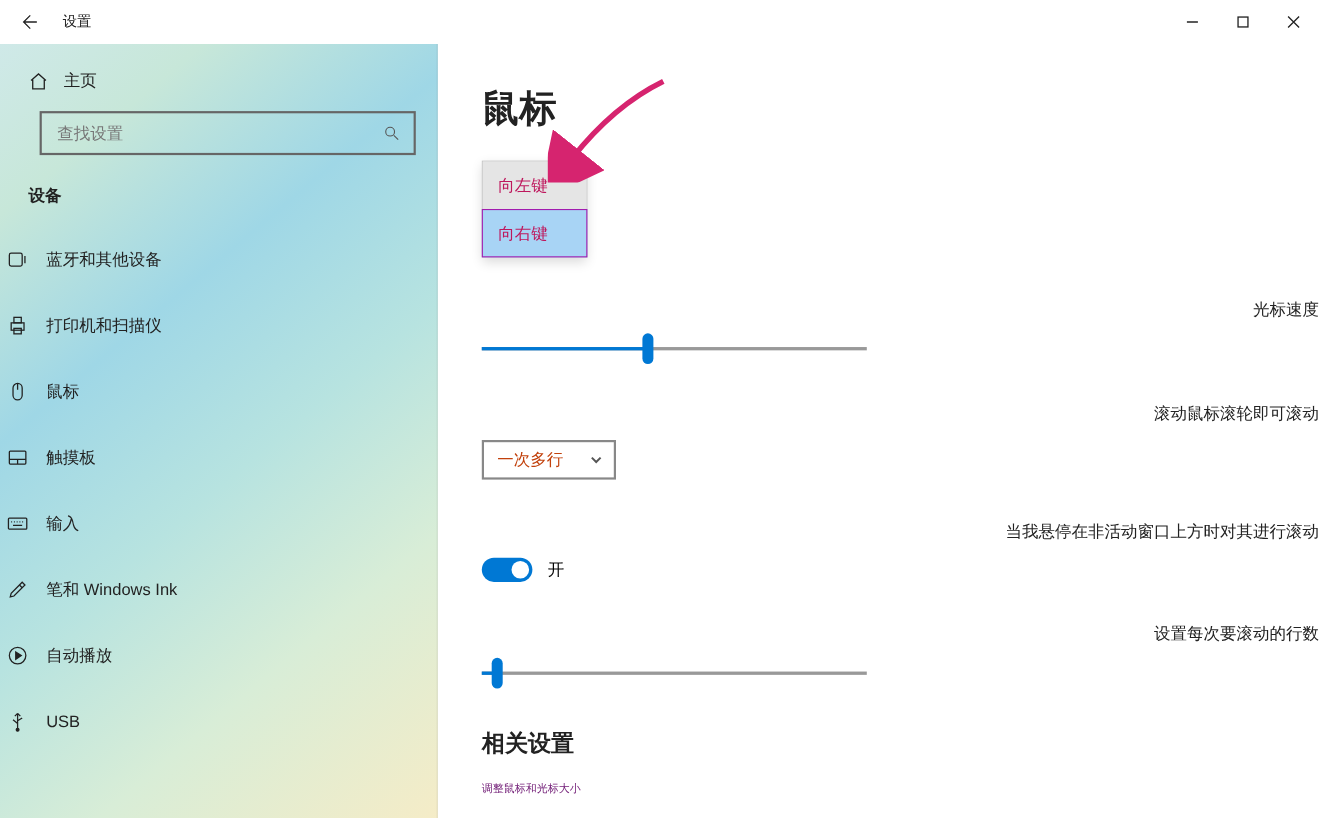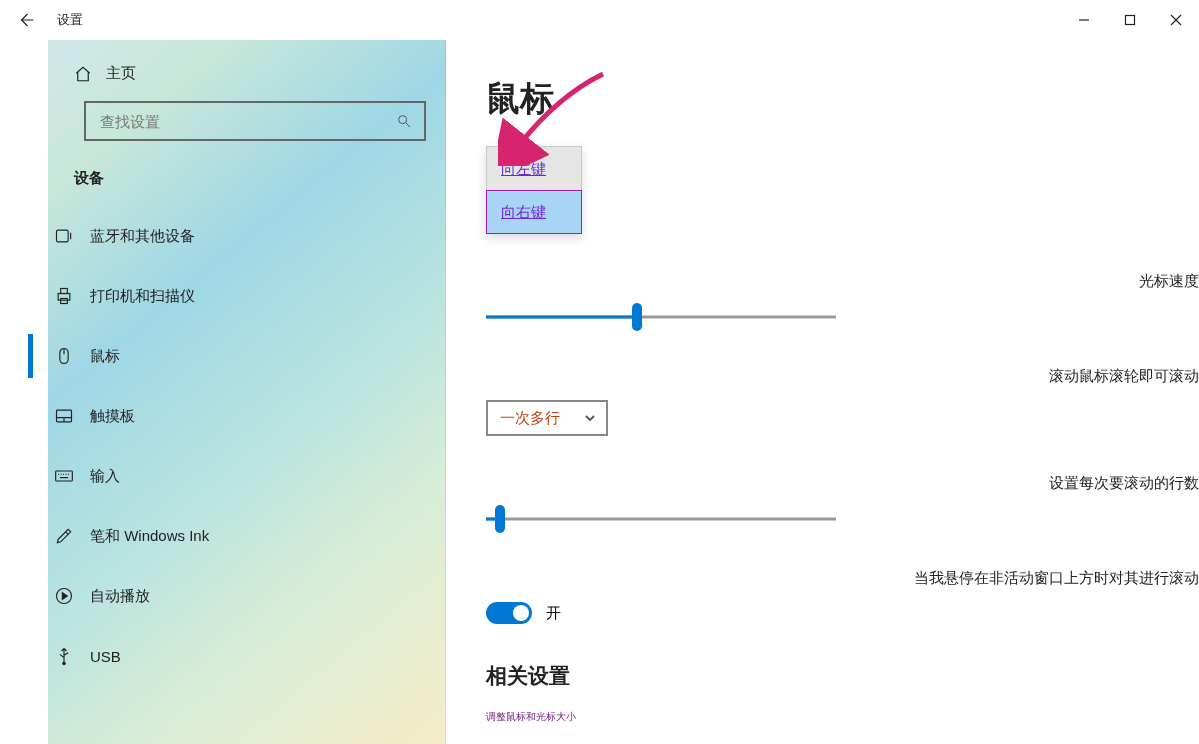--- a/index.html
+++ b/index.html
@@ -10,21 +10,21 @@
     padding: 0 0 0 8px; background: transparent; position: relative; z-index: 5;
   }
   .titlebar-left { display: flex; align-items: center; gap: 13px; }
   .back-btn { width: 36px; height: 36px; display:flex; align-items:center; justify-content:center; }
   .back-btn svg { width: 18px; height: 18px; }
   .title-text { font-size: 13px; color: #222; }
   .win-controls { display:flex; }
   .win-btn { width: 46px; height: 32px; display:flex; align-items:center; justify-content:center; }
   .win-btn svg { width: 12px; height: 12px; stroke:#222; stroke-width:1.2; fill:none; }
 
-  .layout { display:flex; height: calc(100% - 40px); padding-left: 48px; }
+  .layout { display:flex; height: calc(100% - 40px); }
 
   .sidebar {
     width: 398px; height: 100%;
     background: linear-gradient(140deg, #cfe9e8 0%, #c7e7d9 15%, #9fd7e6 35%, #b7e3e0 55%, #d8edd7 75%, #f5ecc7 100%);
     padding: 0 0 0 0; position: relative;
   }
   .sidebar-inner { padding: 10px 20px 0 20px; }
 
   .home-row { display:flex; align-items:center; gap:14px; padding: 14px 6px 18px 6px; font-size:15px; color:#222;}
   .home-row svg { width:18px; height:18px; stroke:#222; fill:none; stroke-width:1.6; }
@@ -38,21 +38,21 @@
 
   .nav-list { display:flex; flex-direction:column; gap:0; margin-left:-20px; }
   .nav-item { display:flex; align-items:center; gap:16px; height:60px; padding-left:26px; font-size:15px; color:#222; position:relative; }
   .nav-item svg { width:20px; height:20px; stroke:#222; fill:none; stroke-width:1.4; }
   .nav-item.active::before { content:""; position:absolute; left:0; top:8px; bottom:8px; width:5px; background:#0078d4; }
 
   .content { flex:1; padding: 36px 0 0 40px; position: relative; overflow:hidden; }
   .page-title { font-size:34px; font-weight:600; color:#222; margin-bottom: 24px; }
 
   .dropdown-open { border:1px solid #c8c8c8; width:96px; box-shadow:0 4px 10px rgba(0,0,0,0.15); margin-bottom: 38px; }
-  .dropdown-opt { height:44px; display:flex; align-items:center; padding:0 14px; font-size:15px; background:#e5e5e5; color:#6d28d9;text-decoration:underline;}
+  .dropdown-opt { height:44px; display:flex; align-items:center; padding:0 14px; font-size:15px; background:#e5e5e5; color:#be185d;}
   .dropdown-opt.selected { background:#a8d4f5; border:1px solid #a21caf; margin:-1px; }
 
   .section-label { font-size:15px; color:#222; margin-bottom:14px;text-align:right; }
   .section { margin-bottom: 38px; }
 
   .slider { position:relative; width:350px; height:24px; }
   .slider-track { position:absolute; top:50%; left:0; right:0; height:3px; background:#999; transform:translateY(-50%); }
   .slider-fill { position:absolute; top:50%; left:0; height:3px; background:#0078d4; transform:translateY(-50%); }
   .slider-thumb { position:absolute; top:50%; width:10px; height:28px; background:#0078d4; border-radius:5px; transform:translate(-50%,-50%); }
 
@@ -201,39 +201,39 @@
       </div>
     </div>
 
     <div class="section">
       <div class="section-label">滚动鼠标滚轮即可滚动</div>
       <div class="combo">
         <span>一次多行</span>
         <svg viewBox="0 0 12 12">
             <path d="M2 4 L6 8 L10 4"></path>
           </svg>
-      </div>
-    </div>
-
-    <div class="section">
-      <div class="section-label">设置每次要滚动的行数</div>
-      <div class="slider">
-        <div class="slider-track"></div>
-        <div class="slider-fill" style="width:4%"></div>
-        <div class="slider-thumb" style="left:4%"></div>
       </div>
     </div>
 
     <div class="section">
       <div class="section-label">当我悬停在非活动窗口上方时对其进行滚动</div>
       <div class="toggle-row">
         <div class="toggle">
             <div class="toggle-knob"></div>
           </div>
         <span class="toggle-label">开</span>
+      </div>
+    </div>
+
+    <div class="section">
+      <div class="section-label">设置每次要滚动的行数</div>
+      <div class="slider">
+        <div class="slider-track"></div>
+        <div class="slider-fill" style="width:4%"></div>
+        <div class="slider-thumb" style="left:4%"></div>
       </div>
     </div>
 
     <div class="related-heading">相关设置</div>
     <div class="related-link">调整鼠标和光标大小</div>
   </div>
 </div>
 
 <svg class="arrow-annot" width="120" height="100">
   <defs>

